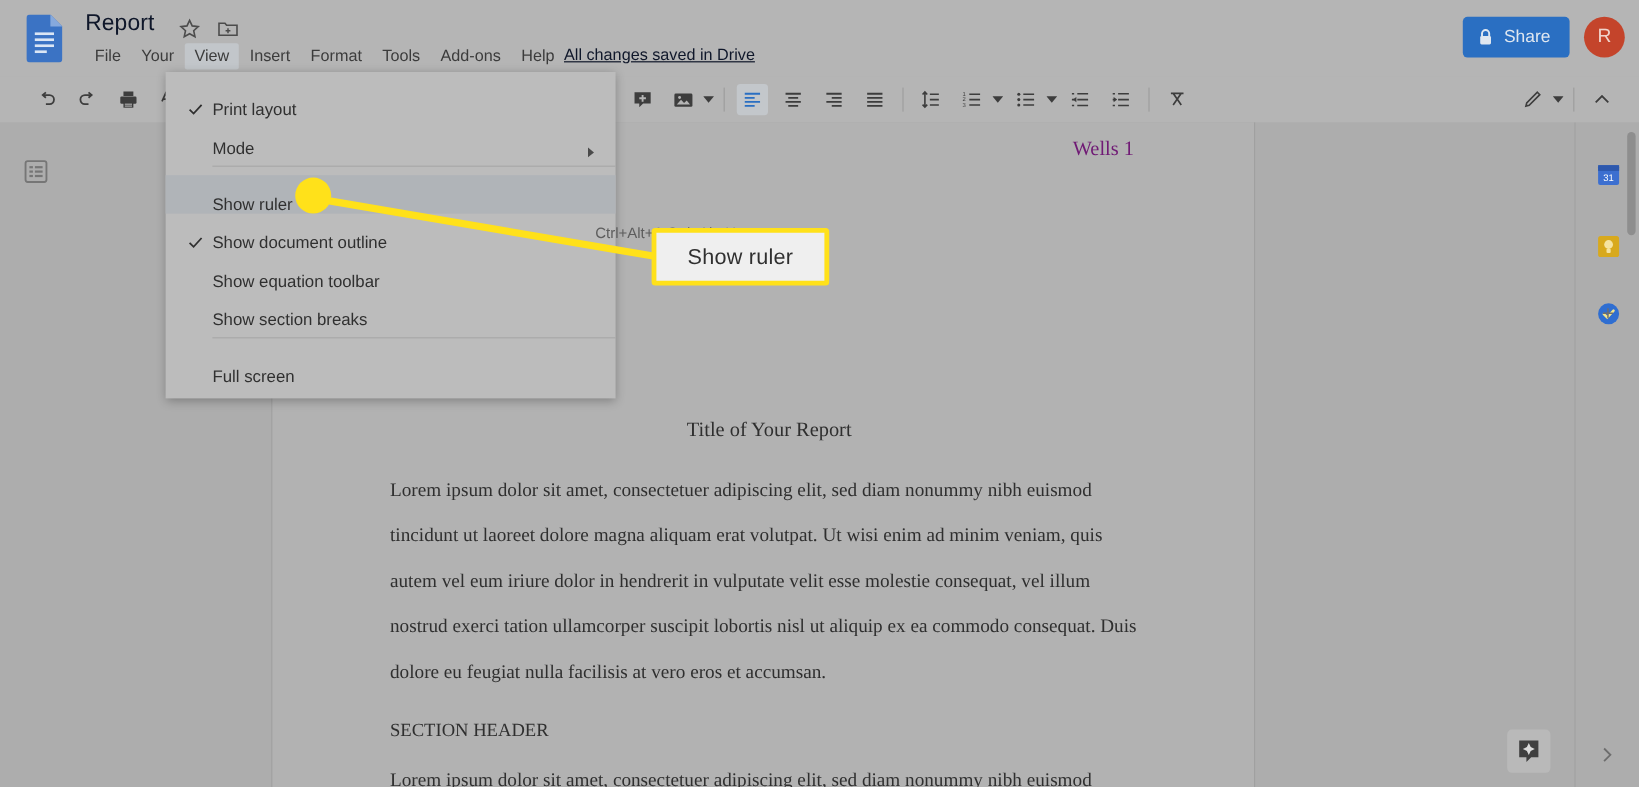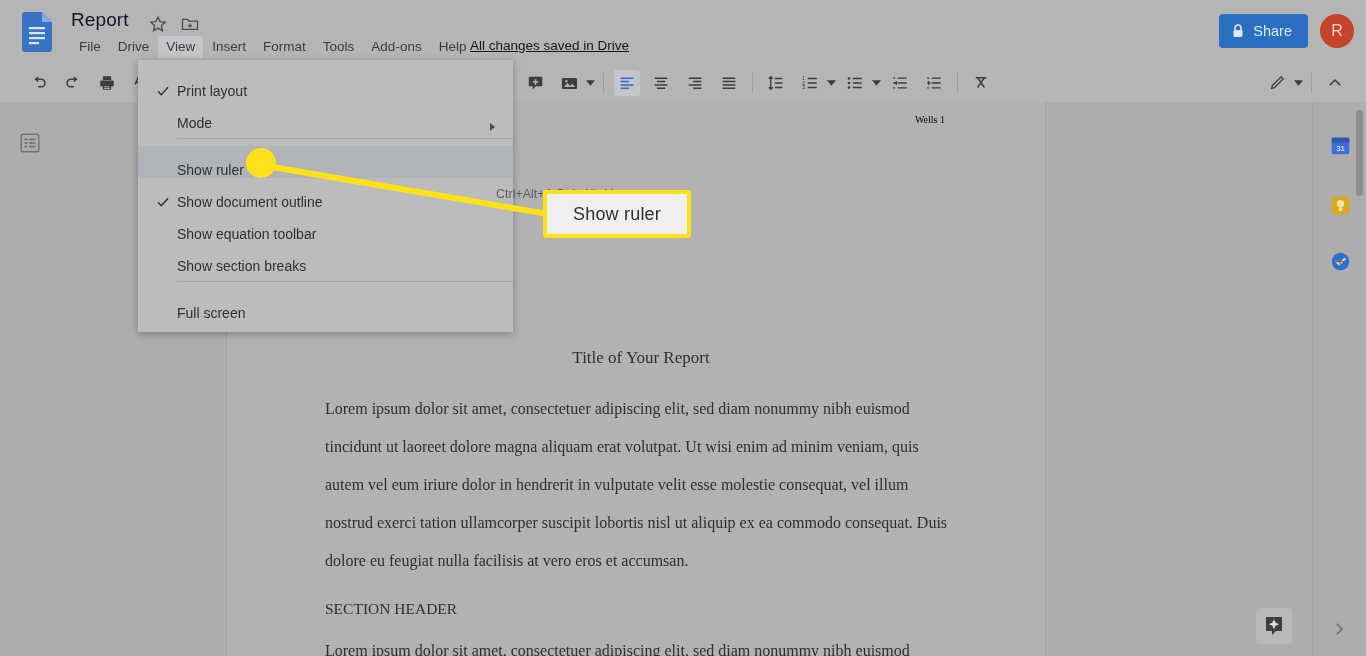--- a/index.html
+++ b/index.html
@@ -108,21 +108,21 @@
   .page {
     position:absolute; left:226px; top:0;
     width:820px; height:554px;
     background:#b2b2b2;
     border-left:1px solid #a0a0a0;
     border-right:1px solid #a0a0a0;
   }
   .page-header {
     position:absolute; right:100px; top:12px;
     font-family:"Liberation Serif", serif;
-    font-size:10px; color:#000000;margin-left:36px;
+    font-size:17px; color:#701a75;margin-left:36px;
   }
   .doc-body {
     position:absolute; left:98px; top:246px; width:632px;
     font-family:"Liberation Serif", serif;
     color:#2f2f2f;
   }
   .doc-title-line {
     text-align:center; font-size:17px; margin-bottom:22px;
   }
   .doc-p { font-size:16px; line-height:38px; margin:0; }
@@ -241,21 +241,21 @@
     </div>
     <div class="title-icon move-icon">
       <svg width="20" height="20" viewBox="0 0 24 24" fill="none" stroke="#4c4c4c" stroke-width="1.6">
         <path d="M3 6.5h6l1.6 2H21v10H3z"></path>
         <path d="M12 11.5v5M9.6 14h4.8" stroke-width="1.5"></path>
       </svg>
     </div>
 
     <div class="menubar">
       <div class="menu-item">File</div>
-      <div class="menu-item">Drive</div>
+      <div class="menu-item">Your</div>
       <div class="menu-item active">View</div>
       <div class="menu-item">Insert</div>
       <div class="menu-item">Format</div>
       <div class="menu-item">Tools</div>
       <div class="menu-item">Add-ons</div>
       <div class="menu-item">Help</div>
     </div>
 
     <div class="save-status">All changes saved in Drive</div>
 

